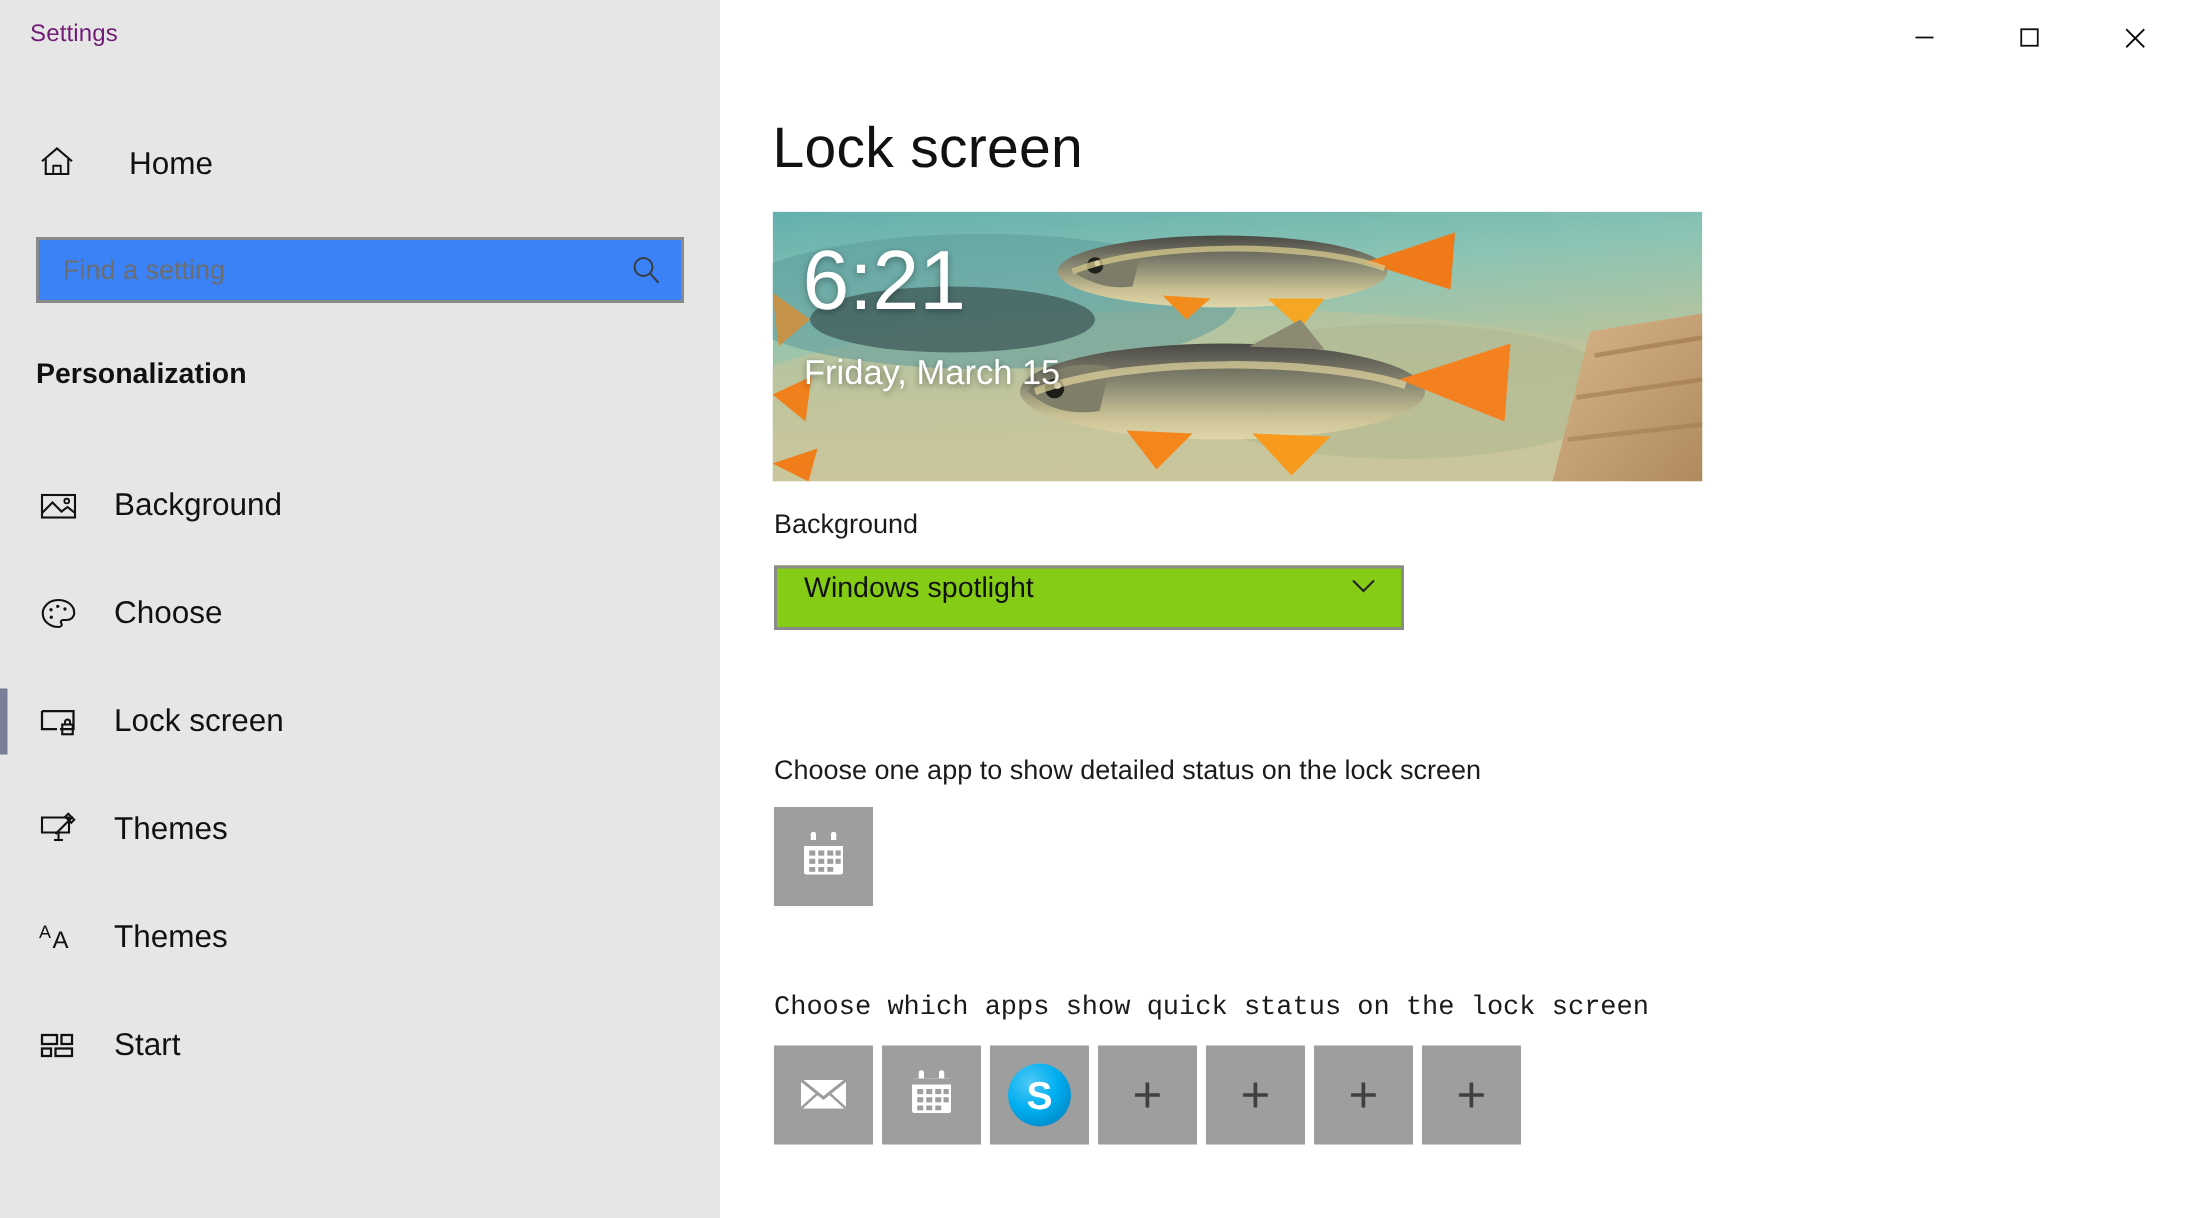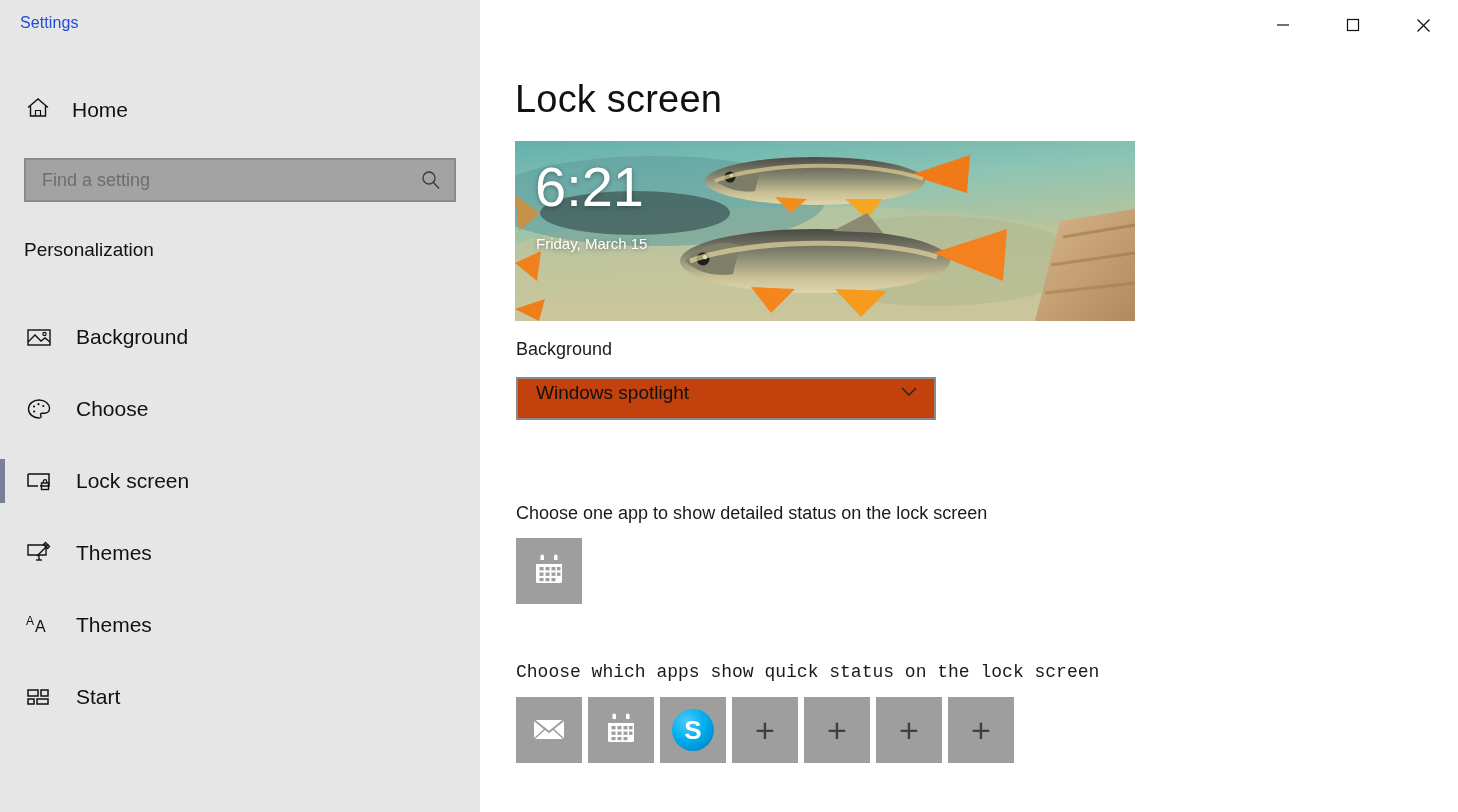--- a/index.html
+++ b/index.html
@@ -13,48 +13,48 @@
 
   
   .sidebar {
     width: 480px; height: 812px;
     background: #e6e6e6;
     position: relative;
     flex: 0 0 480px;
   }
   .win-title {
     position: absolute; left: 20px; top: 14px;
-    font-size: 16px; color: #1d4ed8; letter-spacing: .1px;
+    font-size: 16px; color: #701a75; letter-spacing: .1px;
   }
   .home-row {
     position: absolute; left: 24px; top: 92px;
-    display: flex; align-items: center; gap: 20px;
+    display: flex; align-items: center; gap: 34px;
     height: 36px; padding-right: 10px;
   }
   .home-label { font-size: 21px; color: #111; }
 
   .search-box {
     position: absolute; left: 24px; top: 158px;
     width: 432px; height: 44px;
-    background: #a3a3a3;
+    background: #3b82f6;
     border: 2px solid #8a8a8a;
     display: flex; align-items: center;
     padding: 0 12px 0 16px;
   }
   .search-input {
     flex: 1; border: 0; outline: 0; background: transparent;
     font-family: "Liberation Sans", sans-serif;
     font-size: 18px; color: #333;
   }
   .search-input::placeholder { color: #6d6d6d; opacity: 1; }
   .search-icon { width: 22px; height: 22px; flex: 0 0 22px; }
 
   .section-title {
     position: absolute; left: 24px; top: 239px;
-    font-size: 19px; font-weight: normal; color: #111;
+    font-size: 19px; font-weight: bold; color: #111;
   }
 
   .nav { position: absolute; left: 0; top: 312px; width: 480px; }
   .nav-item {
     position: relative;
     display: flex; align-items: center;
     height: 50px; margin-bottom: 22px;
     padding-left: 24px; gap: 22px;
     cursor: default;
   }
@@ -94,33 +94,33 @@
     text-align: center;
   }
   .preview svg { display: block; width: 620px; height: 180px; }
   .preview-clock {
     position: absolute; left: 20px; top: 18px;
     font-size: 56px; font-weight: 300; color: #fff;
     line-height: 1; text-shadow: 0 1px 5px rgba(0,0,0,.35);
   }
   .preview-date {
     position: absolute; left: 21px; top: 94px;
-    font-size: 15px; color: #fff;
+    font-size: 23px; color: #fff;
     text-shadow: 0 1px 4px rgba(0,0,0,.4);
   }
 
   .field-label {
     position: absolute; font-size: 18px; color: #1a1a1a;
   }
   #bg-label { left: 36px; top: 339px; }
 
   .dropdown {
     position: absolute; left: 36px; top: 377px;
     width: 420px; height: 43px;
-    border: 2px solid #8a8a8a; background: #c2410c;
+    border: 2px solid #8a8a8a; background: #84cc16;
     display: flex; align-items: center; justify-content: space-between;
     padding: 0 14px 12px 18px;
     cursor: default;
   }
   .dropdown-value { font-size: 19px; color: #111; }
 
   #detail-label { left: 36px; top: 503px; }
   #quick-label  { left: 36px; top: 662px; font-family: Liberation Mono, monospace; }
 
   .tile {

